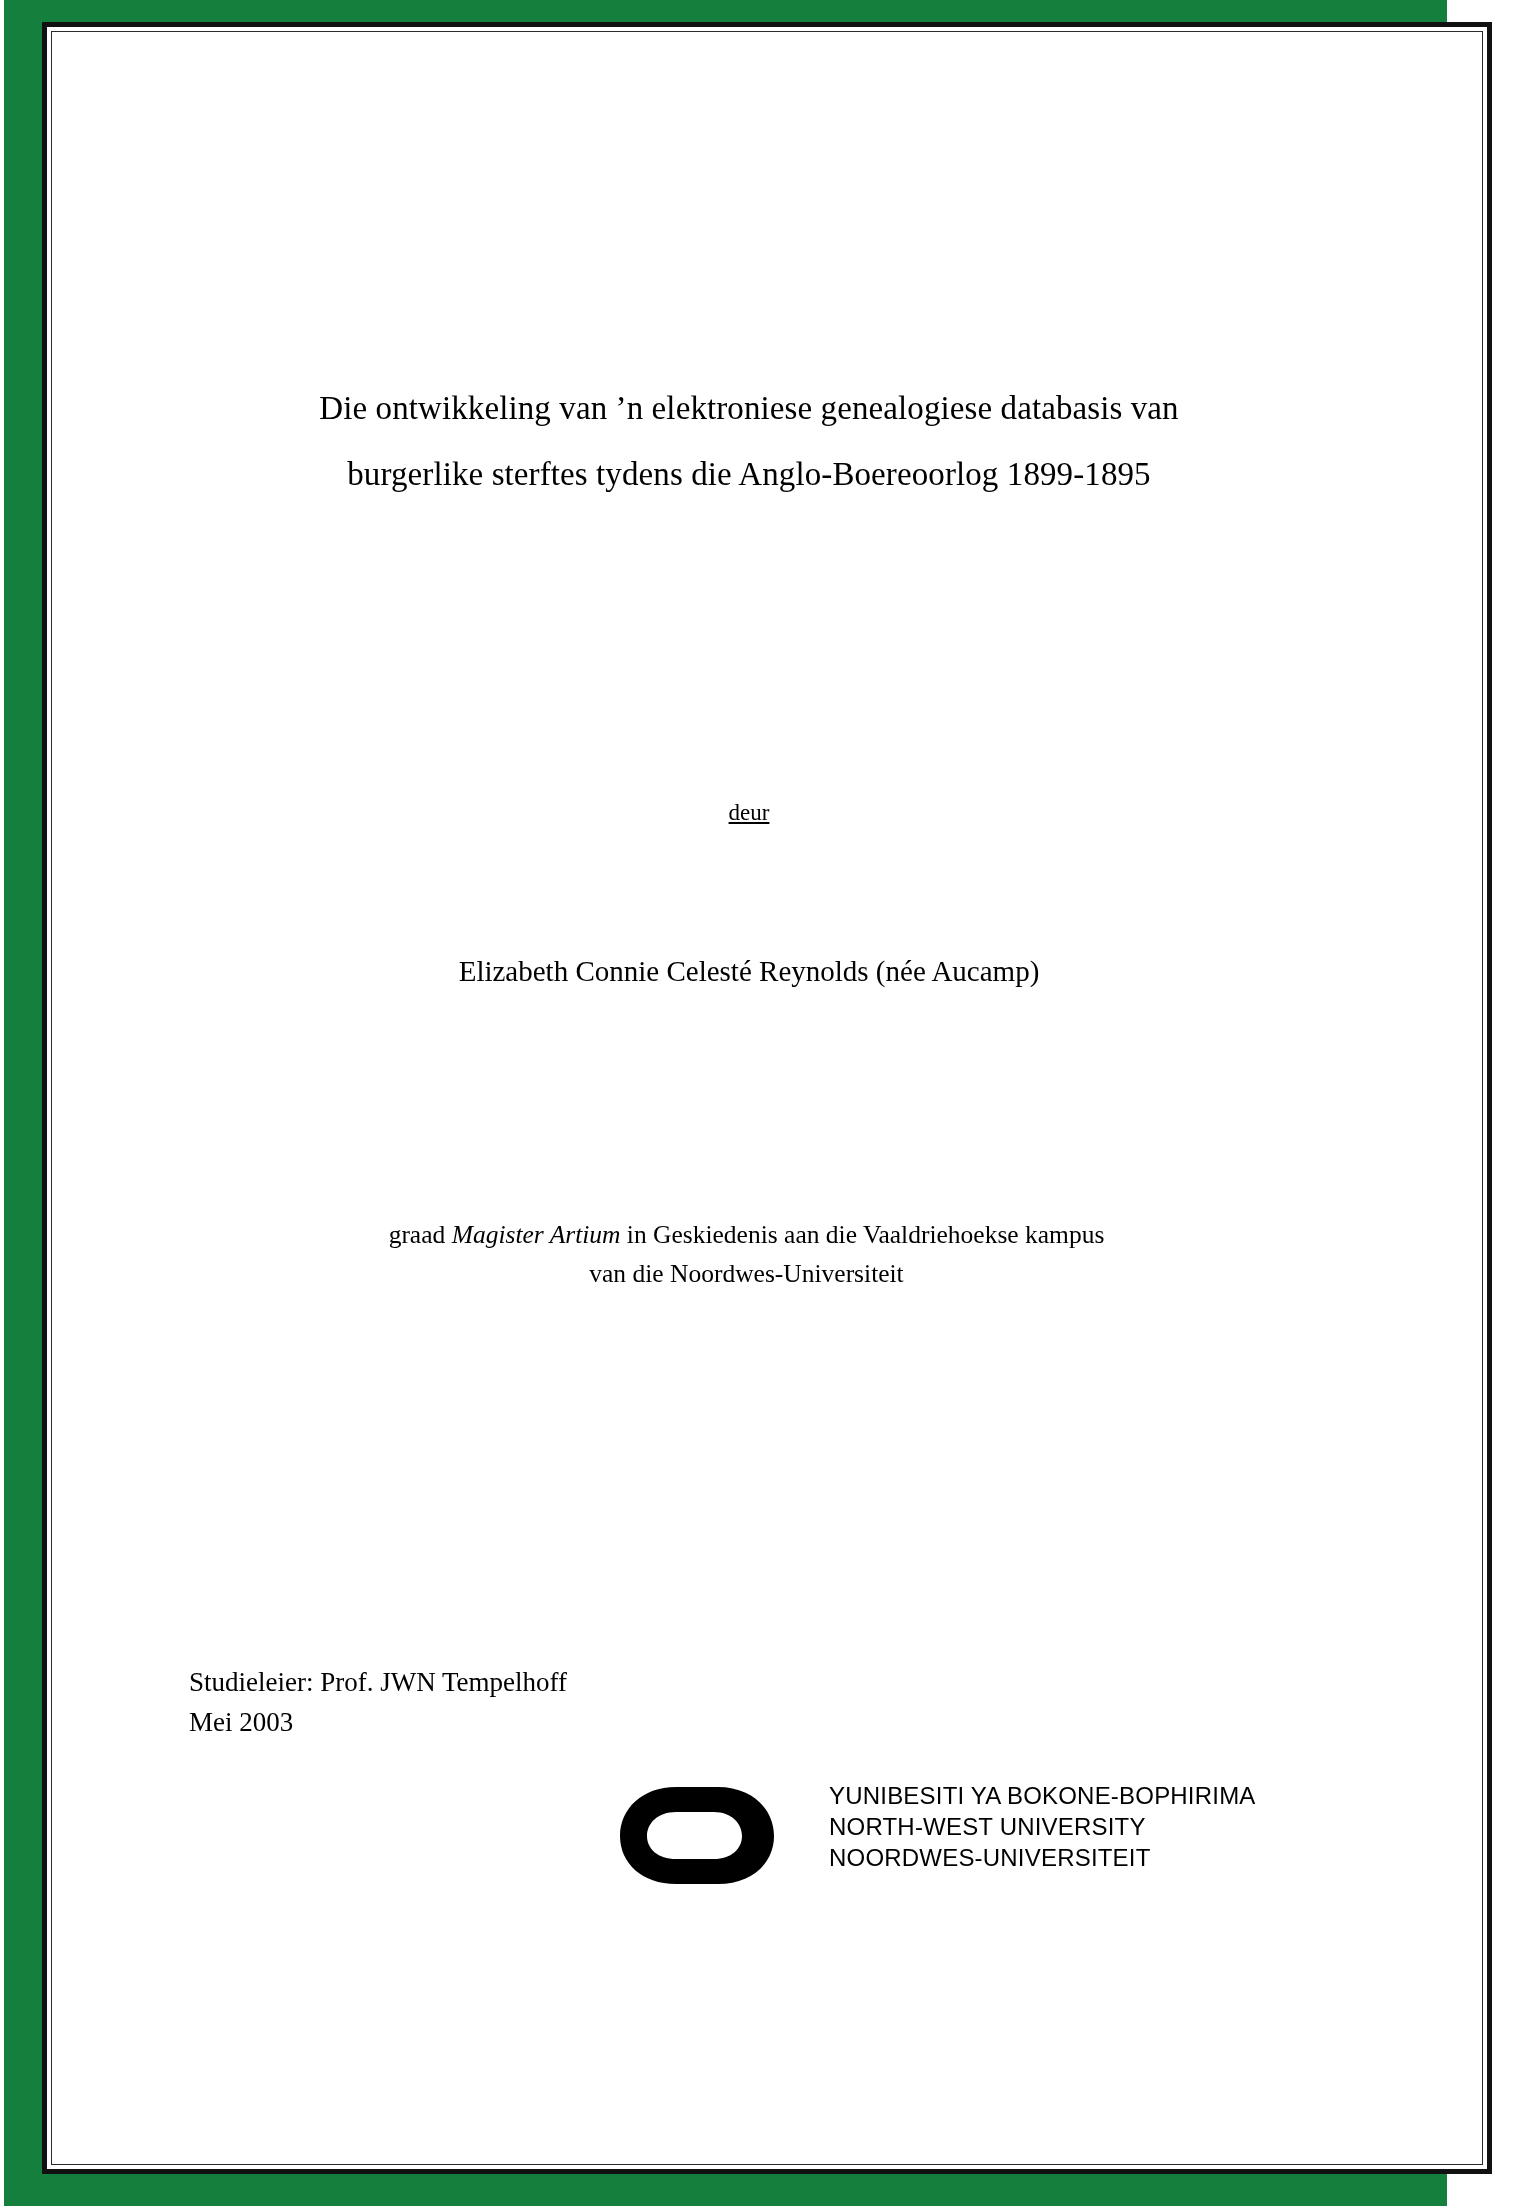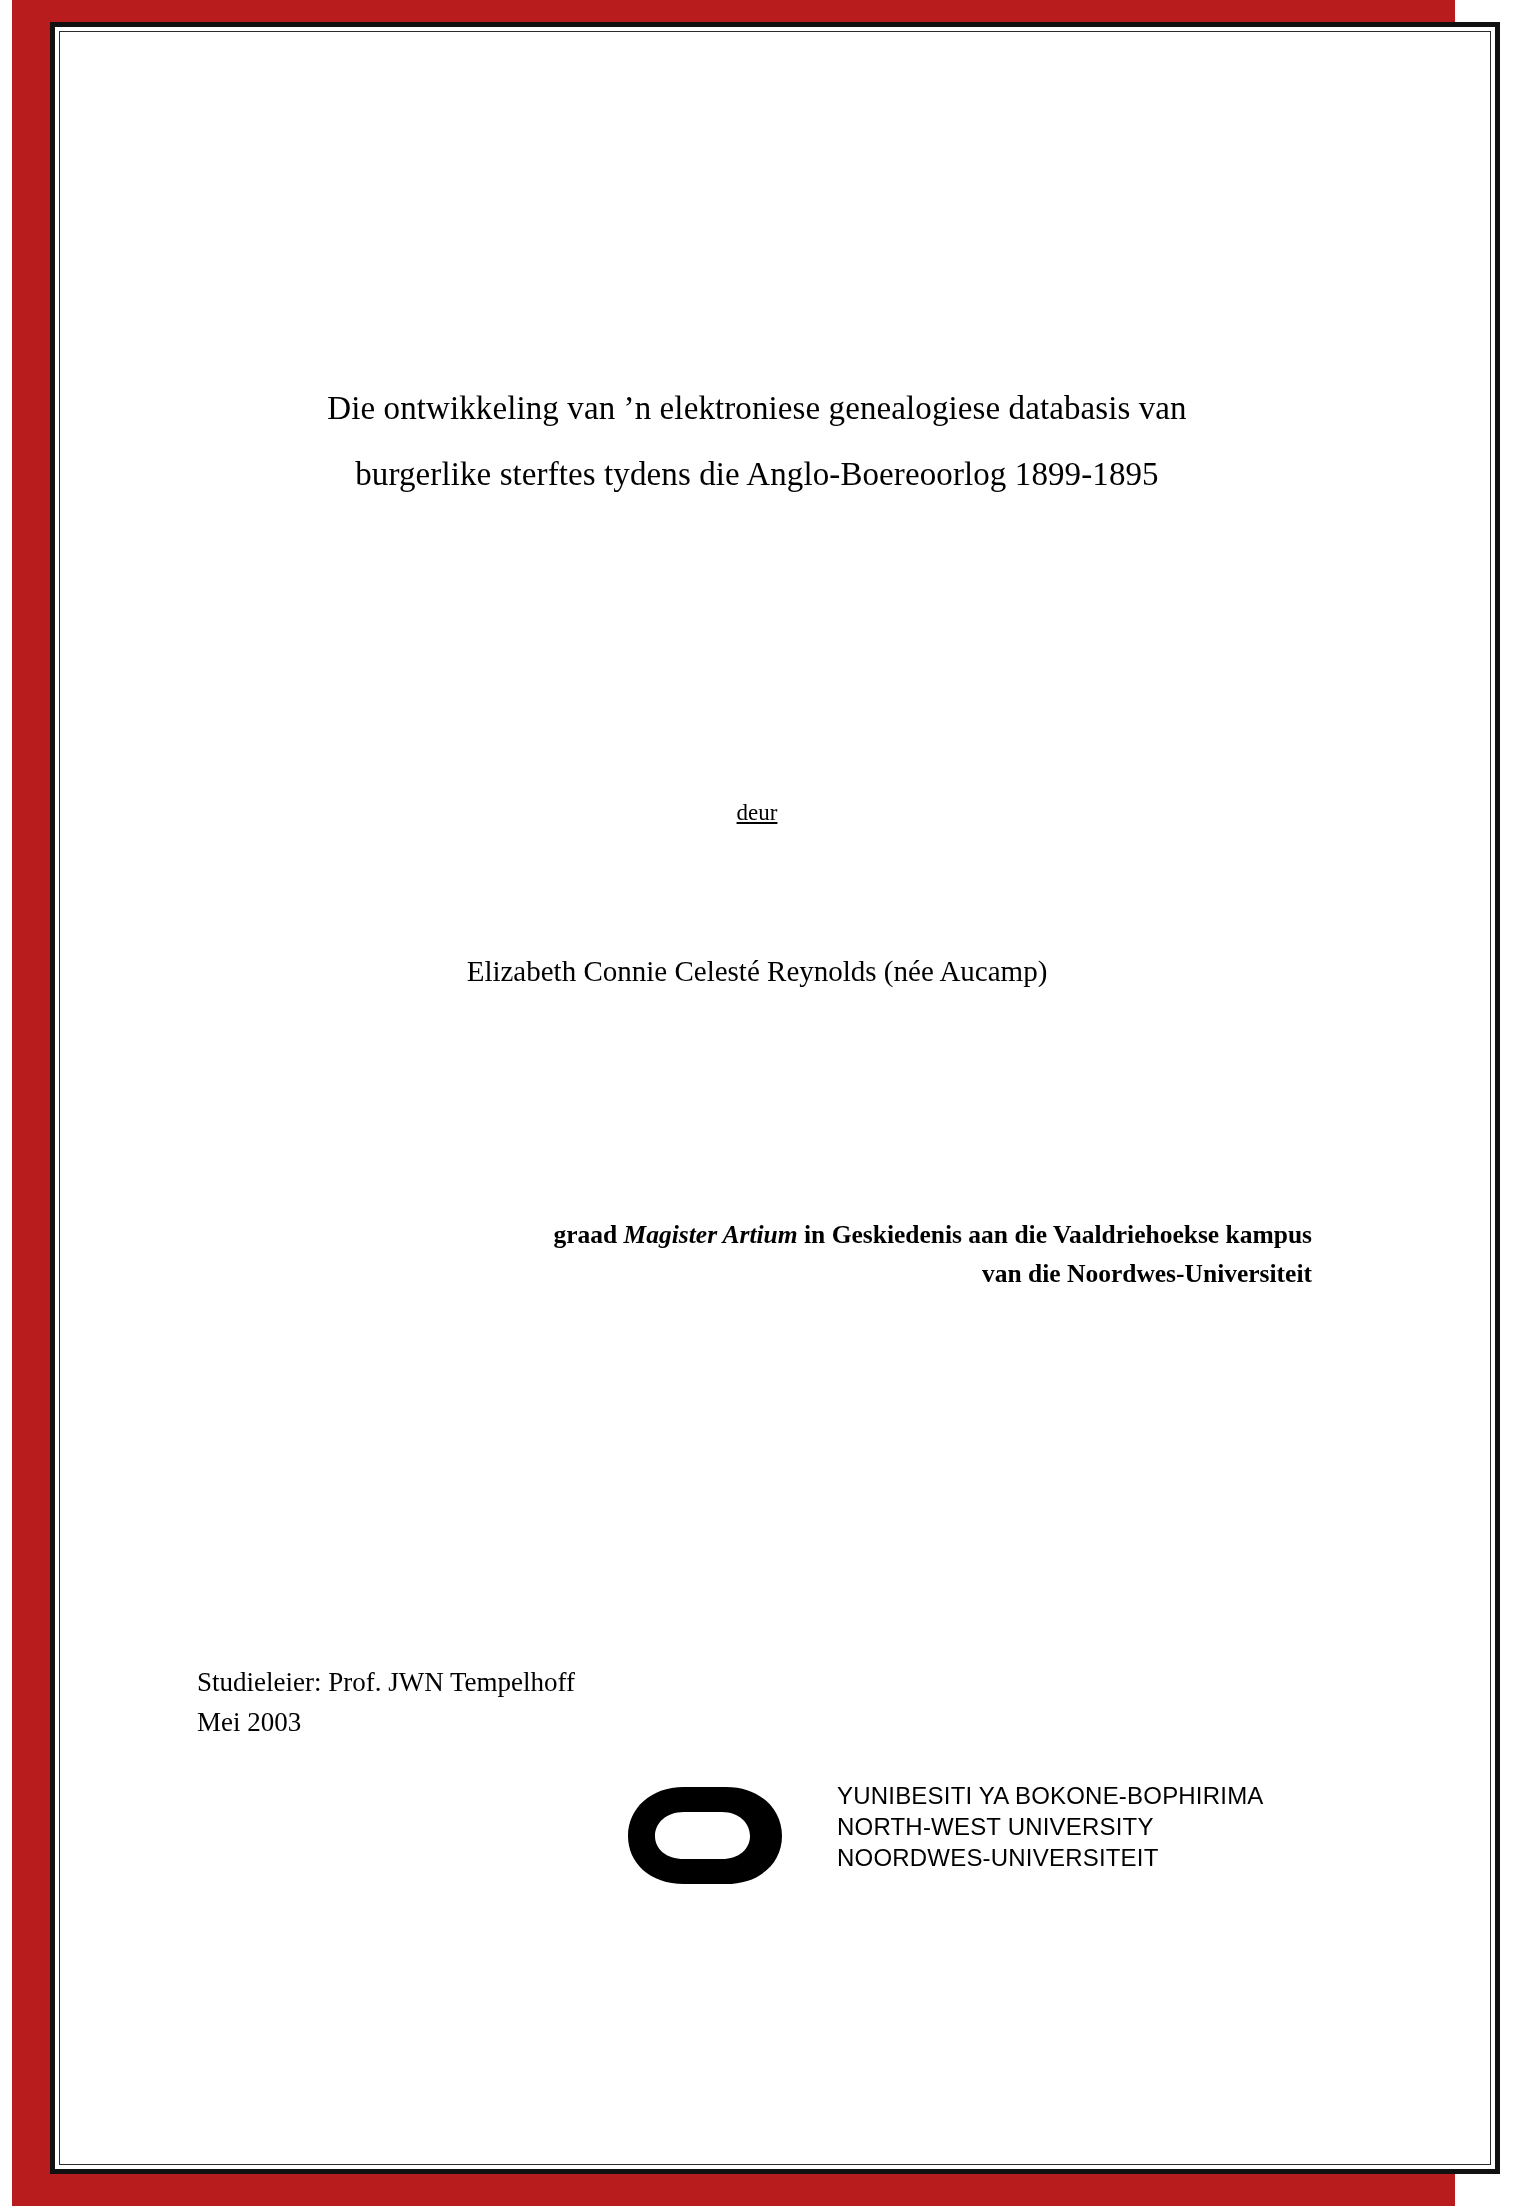--- a/index.html
+++ b/index.html
@@ -12,25 +12,25 @@
     height: 2206px;
     font-family: "Liberation Serif", serif;
     color: #000000;
     position: relative;
     overflow: hidden;
   }
 
   
   .page-scan {
     position: absolute;
-    left: 12px;
+    left: 4px;
     top: 0;
     width: 1443px;
     height: 2206px;
-    background: #b91c1c;
+    background: #15803d;
   }
 
   
   .page-frame {
     position: absolute;
     left: 38px;
     top: 22px;
     width: 1450px;
     height: 2152px;
     border: 5px solid #111111;
@@ -94,22 +94,21 @@
     width: 1115px;
     font-size: 25.5px;
     line-height: 39px;
   }
   .statement .justified {
     text-align: justify;
     text-align-last: justify;
   }
   .statement .line2,
   .statement .line3 {
-    text-align: right;
-    font-weight: bold;
+    text-align: center;
   }
   .italic {
     font-style: italic;
   }
 
   .supervisor-block {
     position: absolute;
     left: 45px;
     top: 1620px;
     width: 900px;

